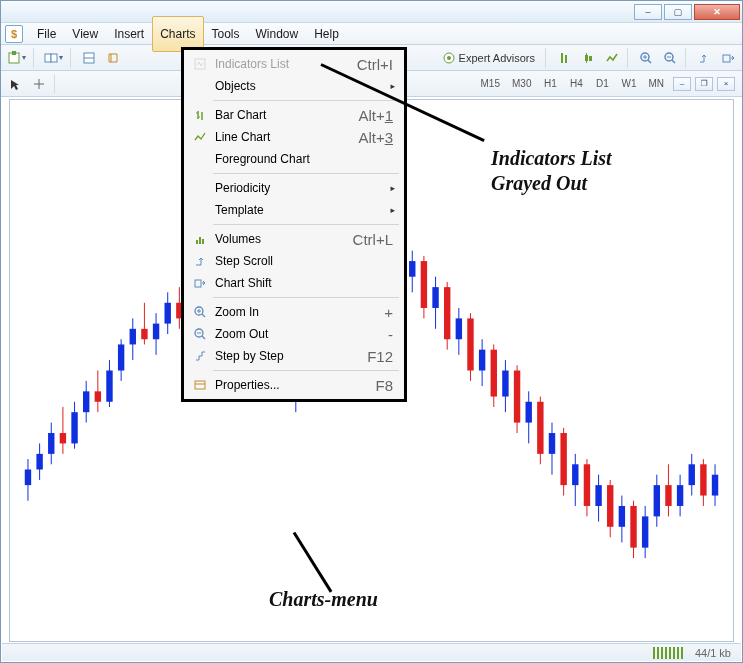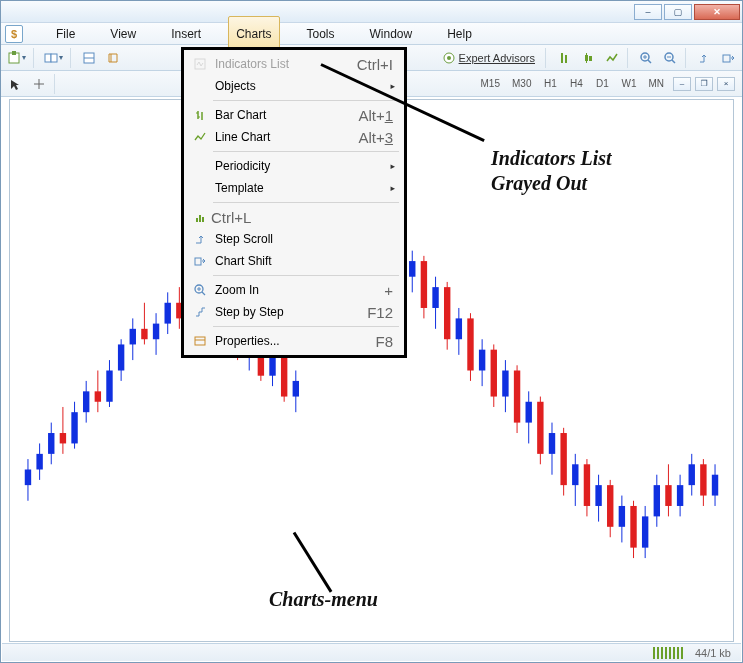--- a/index.html
+++ b/index.html
@@ -45,21 +45,20 @@
   }
   .app-icon {
     width:18px;height:18px;margin-right:6px;
     background:#fff;border:1px solid #79a6cb;border-radius:2px;
     display:flex;align-items:center;justify-content:center;
     color:#c78a2a;font-size:11px;font-weight:bold;
   }
   .menubar .menu-item {
     padding: 2px 8px;
     color: #1a1a1a;
-    margin-left: 19px;
   }
   .menubar .menu-item.active {
     background: linear-gradient(#fdf5e2,#f7e3a8);
     border:1px solid #d8b65c;
     border-radius:2px;
     padding:10px 7px;
   }
   
   .toolbar-row {
     height: 26px;
@@ -73,21 +72,21 @@
   .toolbar-row .sep { width:4px; height:20px; border-left:1px solid #d0dde8; margin:0 2px;}
   .tbtn {
     min-width: 22px; height: 22px;
     border:1px solid transparent;
     display:flex;align-items:center;justify-content:center;
     padding:0 2px;
     color:#4a6d8f;
   }
   .tbtn svg { display:block; }
   .tbtn span.drop { font-size:8px;color:#4a6d8f;margin-left:1px;}
-  .tbtn.text { font-size:11px;color:#333;gap:3px; padding:0 5px;text-decoration:underline;}
+  .tbtn.text { font-size:11px;color:#333;gap:3px; padding:0 5px;}
   .tf { min-width:24px; padding:12px 4px; font-size:10px; color:#555;}
   
   .chart-area {
     position:absolute;
     left:8px; top: 98px;
     right:8px; bottom: 20px;
     background:#fff;
     border:1px solid #b4c6d6;
     box-shadow: inset 1px 1px 0 #fff;
   }
@@ -457,40 +456,45 @@
   </div>
   <div class="dd-row">
     <div class="dd-icon">
         <svg width="14" height="14">
           <path d="M2 10 L5 6 L8 9 L12 3" fill="none" stroke="#6aa02a" stroke-width="1.3"></path>
         </svg>
       </div>
     <div class="dd-label">Line Chart</div>
     <div class="dd-sc"><span>Alt+</span><span class="ul">3</span></div>
   </div>
+  <div class="dd-row">
+    <div class="dd-icon"></div>
+    <div class="dd-label">Foreground Chart</div>
+  </div>
   <div class="dd-sep"></div>
   <div class="dd-row">
     <div class="dd-icon"></div>
     <div class="dd-label">Periodicity</div>
     <div class="dd-arrow">▸</div>
   </div>
   <div class="dd-row">
     <div class="dd-icon"></div>
     <div class="dd-label">Template</div>
     <div class="dd-arrow">▸</div>
   </div>
   <div class="dd-sep"></div>
   <div class="dd-row">
     <div class="dd-icon">
         <svg width="14" height="14">
           <rect x="3" y="8" width="2" height="4" fill="#6aa02a"></rect>
           <rect x="6" y="5" width="2" height="7" fill="#6aa02a"></rect>
           <rect x="9" y="7" width="2" height="5" fill="#6aa02a"></rect>
         </svg>
       </div>
+    <div class="dd-label">Volumes</div>
     <div class="dd-sc">Ctrl+L</div>
   </div>
   <div class="dd-row">
     <div class="dd-icon">
         <svg width="14" height="14">
           <path d="M3 11 H8 V4 M6 6 L8 4 L10 6" fill="none" stroke="#5a8bc0"></path>
         </svg>
       </div>
     <div class="dd-label">Step Scroll</div>
   </div>
@@ -512,20 +516,31 @@
           <line x1="6" y1="4" x2="6" y2="8" stroke="#5a8bc0"></line>
           <line x1="4" y1="6" x2="8" y2="6" stroke="#5a8bc0"></line>
         </svg>
       </div>
     <div class="dd-label">Zoom In</div>
     <div class="dd-sc">+</div>
   </div>
   <div class="dd-row">
     <div class="dd-icon">
         <svg width="14" height="14">
+          <circle cx="6" cy="6" r="4" fill="none" stroke="#5a8bc0" stroke-width="1.3"></circle>
+          <line x1="9" y1="9" x2="12" y2="12" stroke="#5a8bc0" stroke-width="1.3"></line>
+          <line x1="4" y1="6" x2="8" y2="6" stroke="#5a8bc0"></line>
+        </svg>
+      </div>
+    <div class="dd-label">Zoom Out</div>
+    <div class="dd-sc">-</div>
+  </div>
+  <div class="dd-row">
+    <div class="dd-icon">
+        <svg width="14" height="14">
           <path d="M3 11 H6 V7 H9 V3 H12" fill="none" stroke="#5a8bc0"></path>
         </svg>
       </div>
     <div class="dd-label">Step by Step</div>
     <div class="dd-sc">F12</div>
   </div>
   <div class="dd-sep"></div>
   <div class="dd-row">
     <div class="dd-icon">
         <svg width="14" height="14">

